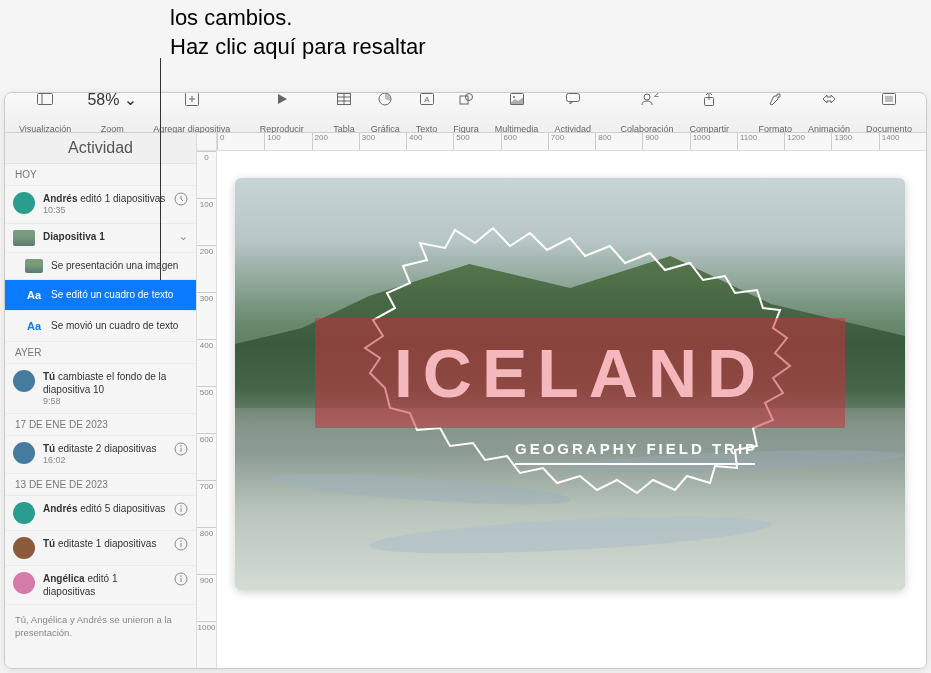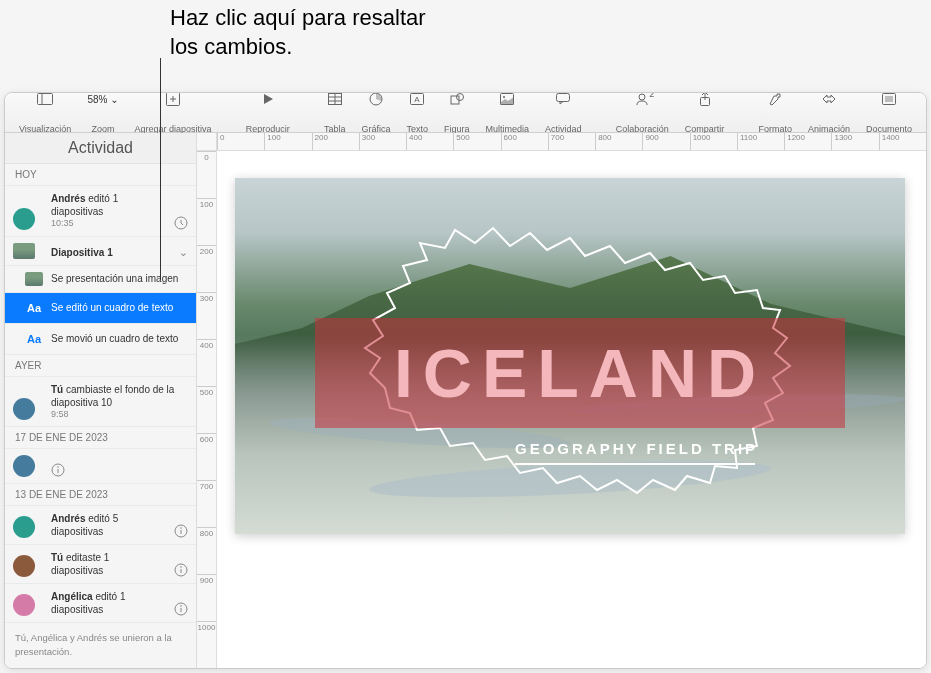--- a/index.html
+++ b/index.html
@@ -11,30 +11,30 @@
 
 
 .app { position: absolute; top: 92px; left: 4px; right: 4px; bottom: 4px; background: #fff; border: 1px solid #ccc; border-radius: 8px; overflow: hidden; display: flex; flex-direction: column; box-shadow: 0 2px 8px rgba(0,0,0,0.1); }
 
 
 .toolbar { height: 40px; background: linear-gradient(#f9f9f9, #efefef); border-bottom: 1px solid #d0d0d0; display: flex; align-items: center; padding: 0 6px; font-size: 9px; color: #555; }
 .tb-item { display: flex; flex-direction: column; align-items: center; justify-content: center; padding: 2px 8px; cursor: default; }
 .tb-icon { height: 16px; display: flex; align-items: center; justify-content: center; color: #666; }
 .tb-label { margin-top: 17px; font-size: 9px; color: #666; }
 .tb-spacer { flex: 1; }
-.zoom-val { font-size: 10px; color: #333; }
+.zoom-val { font-size: 16px; color: #333; }
 
 
 .main { flex: 1; display: flex; overflow: hidden; }
 
 
 .sidebar { width: 192px; background: #f5f5f5; border-right: 1px solid #ddd; overflow-y: auto; font-size: 11px; color: #333; }
 .sidebar-title { text-align: center; padding: 6px 0; font-size: 16px; color: #555; border-bottom: 1px solid #e4e4e4; background: #f0f0f0; }
 .sec-header { padding: 5px 10px; font-size: 10px; color: #777; text-transform: uppercase; border-bottom: 1px solid #eaeaea; }
-.act-row { display: flex; align-items: flex-end; padding: 6px 8px; border-bottom: 1px solid #eaeaea; gap: 16px; }
+.act-row { display: flex; align-items: flex-start; padding: 6px 8px; border-bottom: 1px solid #eaeaea; gap: 8px; }
 .avatar { width: 22px; height: 22px; border-radius: 50%; flex-shrink: 0; display: flex; align-items: center; justify-content: center; font-size: 10px; color: #fff; }
 .avatar.teal { background: #2a9d8f; }
 .avatar.blue { background: #457b9d; }
 .avatar.brown { background: #8b5a3c; }
 .avatar.pink { background: #d47ba8; }
 .thumb { width: 22px; height: 16px; background: linear-gradient(#7a9b7e 40%, #5a7a6e); border-radius: 2px; flex-shrink: 0; }
 .act-text { flex: 1; line-height: 1.3; font-size: 10px; }
 .act-text b { font-weight: 600; }
 .act-time { font-size: 9px; color: #888; }
 .row-icon { width: 14px; height: 14px; color: #888; flex-shrink: 0; }
@@ -47,41 +47,41 @@
 .join-note { padding: 8px 10px 10px; font-size: 9.5px; color: #888; line-height: 1.4; }
 
 
 .canvas-wrap { flex: 1; background: #fff; position: relative; overflow: hidden; }
 .ruler-h { position: absolute; top: 0; left: 20px; right: 0; height: 18px; background: #f7f7f7; border-bottom: 1px solid #ddd; display: flex; font-size: 8px; color: #888; }
 .ruler-h span { width: 48px; text-align: left; padding-left: 2px; border-left: 1px solid #ccc; }
 .ruler-v { position: absolute; top: 18px; left: 0; width: 20px; bottom: 0; background: #f7f7f7; border-right: 1px solid #ddd; display: flex; flex-direction: column; font-size: 8px; color: #888; }
 .ruler-v span { height: 48px; padding-top: 1px; text-align: center; border-top: 1px solid #ccc; }
 .ruler-corner { position: absolute; top: 0; left: 0; width: 20px; height: 18px; background: #f7f7f7; border-right: 1px solid #ddd; border-bottom: 1px solid #ddd; }
 
-.slide { position: absolute; top: 45px; left: 38px; width: 670px; height: 356px; background: linear-gradient(to bottom, #c8d4d6 0%, #b8c6c8 15%, #6a8a6e 35%, #4a6e52 50%, #7a8a7a 60%, #a0aaa8 70%, #c4ccc8 90%); box-shadow: 0 2px 10px rgba(0,0,0,0.2); overflow: hidden; }
+.slide { position: absolute; top: 45px; left: 38px; width: 670px; height: 412px; background: linear-gradient(to bottom, #c8d4d6 0%, #b8c6c8 15%, #6a8a6e 35%, #4a6e52 50%, #7a8a7a 60%, #a0aaa8 70%, #c4ccc8 90%); box-shadow: 0 2px 10px rgba(0,0,0,0.2); overflow: hidden; border-radius: 6px; }
 .mountain { position: absolute; top: 70px; left: 0; right: 0; height: 160px; background: linear-gradient(to bottom, #5a7a4e 0%, #3a5a3e 60%, #4a6a4e 100%); clip-path: polygon(0 60%, 10% 50%, 20% 30%, 35% 10%, 50% 25%, 65% 5%, 80% 35%, 90% 45%, 100% 55%, 100% 100%, 0 100%); }
 .river { position: absolute; bottom: 0; left: 0; right: 0; height: 200px; background: linear-gradient(to bottom, rgba(100,120,110,0) 0%, #8a9a92 30%, #b8c4bc 60%, #d4dcd4 100%); }
 .r1 { position: absolute; bottom: 40px; left: 20%; width: 60%; height: 30px; background: #b0c0c8; border-radius: 50%; transform: rotate(-3deg); opacity: 0.7; }
 .r2 { position: absolute; bottom: 90px; left: 5%; width: 45%; height: 22px; background: #a0b0b8; border-radius: 50%; transform: rotate(4deg); opacity: 0.6; }
 .r3 { position: absolute; bottom: 120px; left: 50%; width: 50%; height: 18px; background: #98a8b0; border-radius: 50%; transform: rotate(-2deg); opacity: 0.55; }
 
 .outline-svg { position: absolute; top: 30px; left: 90px; width: 500px; height: 320px; }
 .title-box { position: absolute; top: 140px; left: 80px; width: 530px; height: 110px; background: rgba(200, 50, 60, 0.55); display: flex; align-items: center; justify-content: center; }
 .title-text { font-size: 68px; font-weight: 700; letter-spacing: 10px; color: #f4b8bc; font-family: "Arial Black", sans-serif; }
 .subtitle { position: absolute; top: 262px; left: 280px; font-size: 15px; font-weight: 700; letter-spacing: 3px; color: #fff; }
 .sub-line { position: absolute; top: 285px; left: 280px; width: 240px; height: 2px; background: #fff; }
 
 svg { display: block; }
 </style>
 </head>
 <body>
 
 <div class="callout">
+  <div>los cambios.</div>
   <div>Haz clic aquí para resaltar</div>
-  <div>los cambios.</div>
 </div>
 <div class="callout-line"></div>
 
 <div class="app">
 
   <div class="toolbar">
     <div class="tb-item">
       <div class="tb-icon">
           <svg width="16" height="12" viewBox="0 0 16 12">
             <rect x="0.5" y="0.5" width="15" height="11" rx="1" fill="none" stroke="currentColor"></rect>
@@ -256,20 +256,21 @@
 
       <div class="sec-header">Ayer</div>
       <div class="act-row">
         <div class="avatar blue"></div>
         <div class="act-text"><b>Tú</b><span> cambiaste el fondo de la diapositiva 10</span><div class="act-time">9:58</div></div>
       </div>
 
       <div class="sec-header">17 de ene de 2023</div>
       <div class="act-row">
         <div class="avatar blue"></div>
+        <div class="act-text"><b>Tú</b><span> editaste 2 diapositivas</span><div class="act-time">16:02</div></div>
         <svg class="row-icon" viewBox="0 0 14 14">
             <circle cx="7" cy="7" r="6" fill="none" stroke="currentColor"></circle>
             <line x1="7" y1="6" x2="7" y2="10" stroke="currentColor"></line>
             <circle cx="7" cy="4" r="0.8" fill="currentColor"></circle>
           </svg>
       </div>
 
       <div class="sec-header">13 de ene de 2023</div>
       <div class="act-row">
         <div class="avatar teal"></div>

